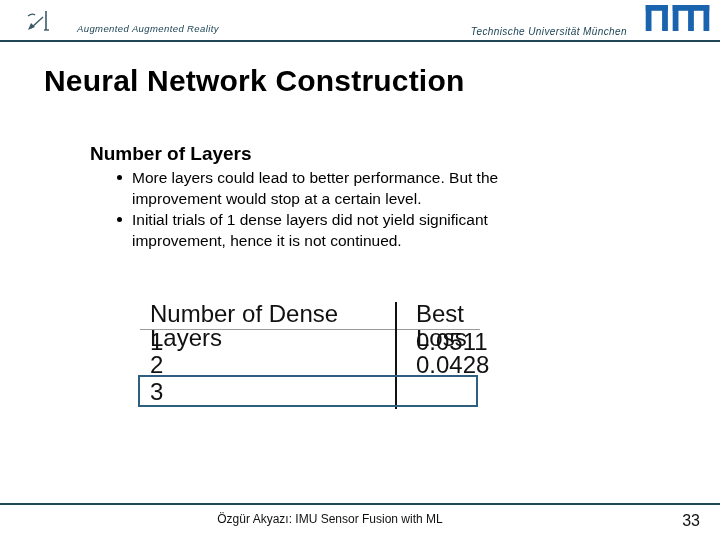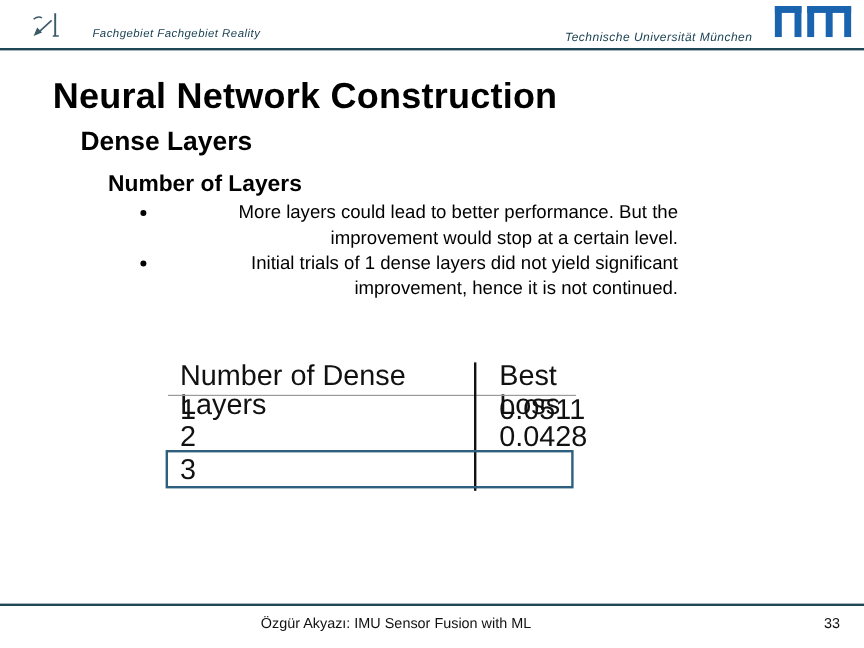--- a/index.html
+++ b/index.html
@@ -20,21 +20,21 @@
     color:#1c4354;letter-spacing:.4px;
   }
   .tum-logo{position:absolute;right:10px;top:5px;width:65px;height:26px;}
   
   .title{position:absolute;left:44px;top:64px;font-size:30px;font-weight:bold;letter-spacing:.2px;}
   .subtitle{position:absolute;left:67px;top:105px;font-size:22px;font-weight:bold;}
   .section{position:absolute;left:90px;top:143px;font-size:19px;font-weight:bold;}
   
   .bullets{position:absolute;left:113px;top:167px;width:452px;margin:0;padding:0;list-style:none;}
   .bullets li{
-    position:relative;padding-left:19px;font-size:15.5px;line-height:21px;margin-bottom:0;text-align:right;
+    position:relative;padding-left:19px;font-size:15.5px;line-height:21px;margin-bottom:0;
   }
   .bullets li::before{
     content:"";position:absolute;left:4px;top:8px;width:5px;height:5px;border-radius:50%;background:#000;
   }
   
   .tbl{
     position:absolute;left:142px;top:302px;width:336px;height:108px;
     font-family:Liberation Sans, sans-serif;font-size:24px;color:#111;
   }
   .tbl-vline{position:absolute;left:253px;top:0;width:2px;height:107px;background:#111;}
@@ -45,51 +45,50 @@
   .tbl-headrule{position:absolute;left:-2px;top:27px;width:340px;height:1px;background:#9a9a9a;}
   .tbl-r0{top:29px;height:23px;line-height:22px;}
   .tbl-r1{top:52px;height:23px;line-height:22px;}
   .tbl-r2{top:79px;height:24px;line-height:22px;}
   .tbl-highlight{
     position:absolute;left:-4px;top:73px;width:340px;height:32px;
     border:2px solid #2e5f7e;box-sizing:border-box;background:transparent;
   }
   
   .ftr-credit{position:absolute;left:0;top:512px;width:660px;text-align:center;font-size:12px;color:#111;}
-  .ftr-page{position:absolute;right:20px;top:512px;font-size:12px;color:#111;}
+  .ftr-page{position:absolute;right:20px;top:512px;font-size:16px;color:#111;}
 </style>
 </head>
 <body>
 
 <div class="slide">
 
   <svg class="far-logo" viewBox="0 0 26 30">
     <path d="M20 4 v19" stroke="#3c5a68" stroke-width="1.6" fill="none"></path>
     <path d="M18 23 h5" stroke="#3c5a68" stroke-width="1.4" fill="none"></path>
     <path d="M5 21 L17 10" stroke="#3c5a68" stroke-width="1.4" fill="none"></path>
     <path d="M2 9 q4 -3 7 -1" stroke="#3c5a68" stroke-width="1.2" fill="none"></path>
     <polygon points="2,23 9,20 5,16" fill="#3c5a68"></polygon>
   </svg>
-  <div class="hdr-left">Fachgebiet Fachgebiet Reality</div>
+  <div class="hdr-left">Augmented Augmented Reality</div>
   <div class="hdr-right">Technische Universität München</div>
   <svg class="tum-logo" viewBox="0 0 66 27">
     <g fill="#1a63ae">
       <rect x="0" y="0" width="23" height="6"></rect>
       <rect x="0" y="0" width="6" height="27"></rect>
       <rect x="17" y="0" width="6" height="27"></rect>
       <rect x="28" y="0" width="38" height="6"></rect>
       <rect x="28" y="0" width="6" height="27"></rect>
       <rect x="44" y="0" width="6" height="27"></rect>
       <rect x="60" y="0" width="6" height="27"></rect>
     </g>
   </svg>
   <div class="hdr-rule"></div>
 
   <div class="title">Neural Network Construction</div>
-  <div class="subtitle">Dense Layers</div>
   <div class="section">Number of Layers</div>
 
   <ul class="bullets">
     <li>More layers could lead to better performance. But the improvement would stop at a certain level.</li>
     <li>Initial trials of 1 dense layers did not yield significant improvement, hence it is not continued.</li>
   </ul>
 
   <div class="tbl">
     <div class="tbl-row tbl-head">
       <div class="tbl-c1">Number of Dense Layers</div>

